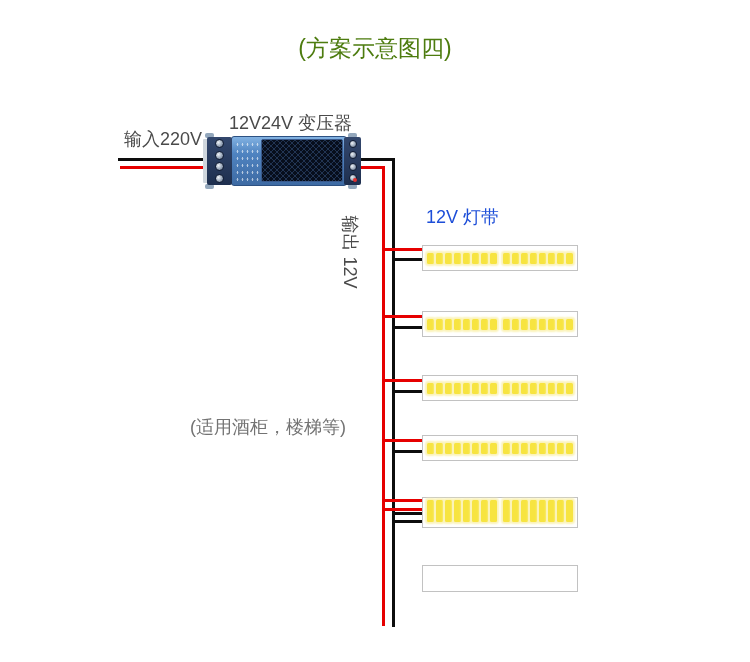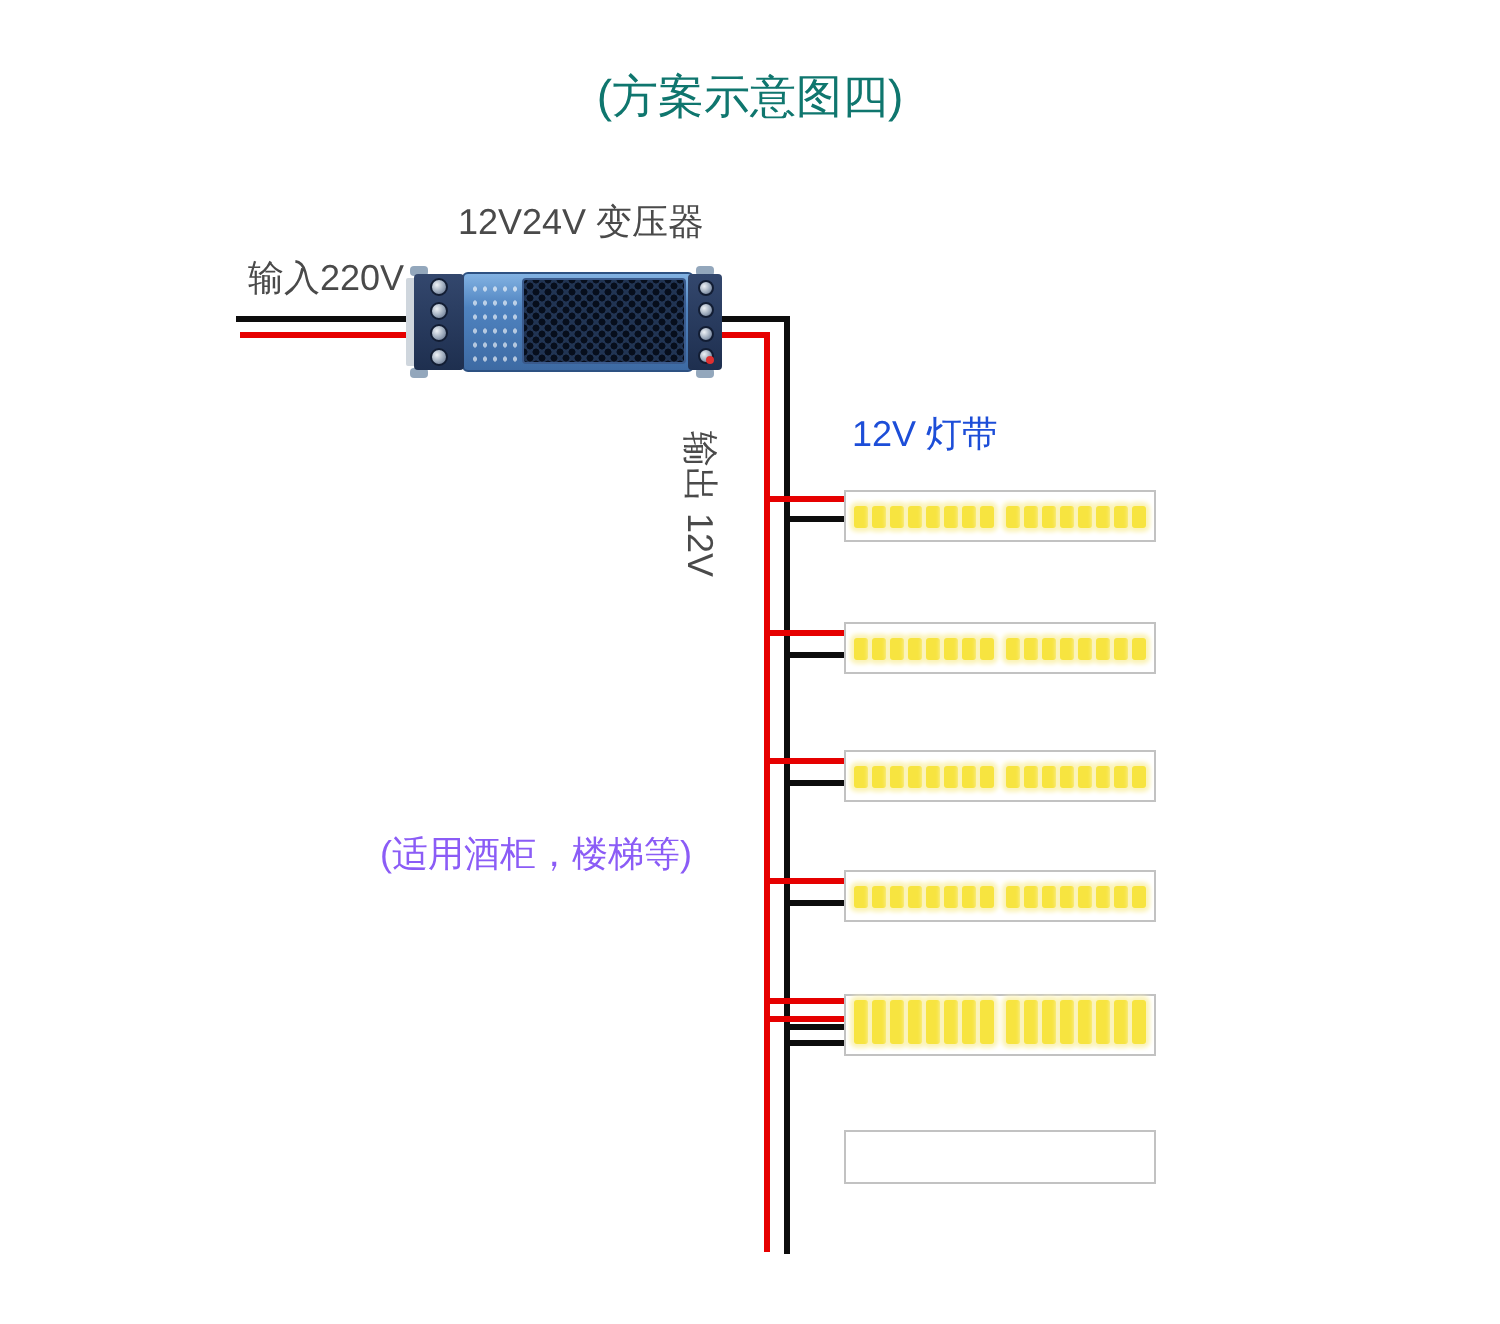--- a/index.html
+++ b/index.html
@@ -1,25 +1,25 @@
 <!DOCTYPE html>
 <html style="--wire-red: #e60000; --wire-black: #0d0d0d; --led-yellow: #f7e440; --led-glow: #fbf3b8; --strip-border: #c2c2c2; --transformer-body-blue: #4f83c0; --terminal-navy: #1e2f4f;"><head>
 <meta charset="utf-8">
 <style>
   html,body{margin:0;padding:0;background:#fff;}
   .page{
     position:relative;width:750px;height:662px;background:#ffffff;overflow:hidden;
     font-family:"Liberation Sans","DejaVu Sans",sans-serif;
   }
   .lbl{position:absolute;white-space:nowrap;}
-  .title{left:0;top:33px;width:750px;text-align:center;font-size:23px;color:#0f766e;}
-  .transformer-lbl{left:229px;top:99px;font-size:18px;color:#4a4a4a;}
+  .title{left:0;top:33px;width:750px;text-align:center;font-size:23px;color:#4d7c0f;}
+  .transformer-lbl{left:229px;top:111px;font-size:18px;color:#4a4a4a;}
   .input-lbl{left:124px;top:127px;font-size:18px;color:#4a4a4a;}
   .strip-lbl{left:426px;top:205px;font-size:18px;color:#1d4ed8;}
-  .usage-lbl{left:190px;top:415px;font-size:18px;color:#8b5cf6;}
+  .usage-lbl{left:190px;top:415px;font-size:18px;color:#737373;}
   .output-lbl{
     left:307px;top:243px;width:92px;height:18px;text-align:center;
     font-size:18px;color:#4a4a4a;transform:rotate(90deg);transform-origin:center center;
   }
 
   
   .wire{position:absolute;}
   .red{background:var(--wire-red,#e60000);}
   .black{background:var(--wire-black,#0d0d0d);}
   .h{height:3px;}

